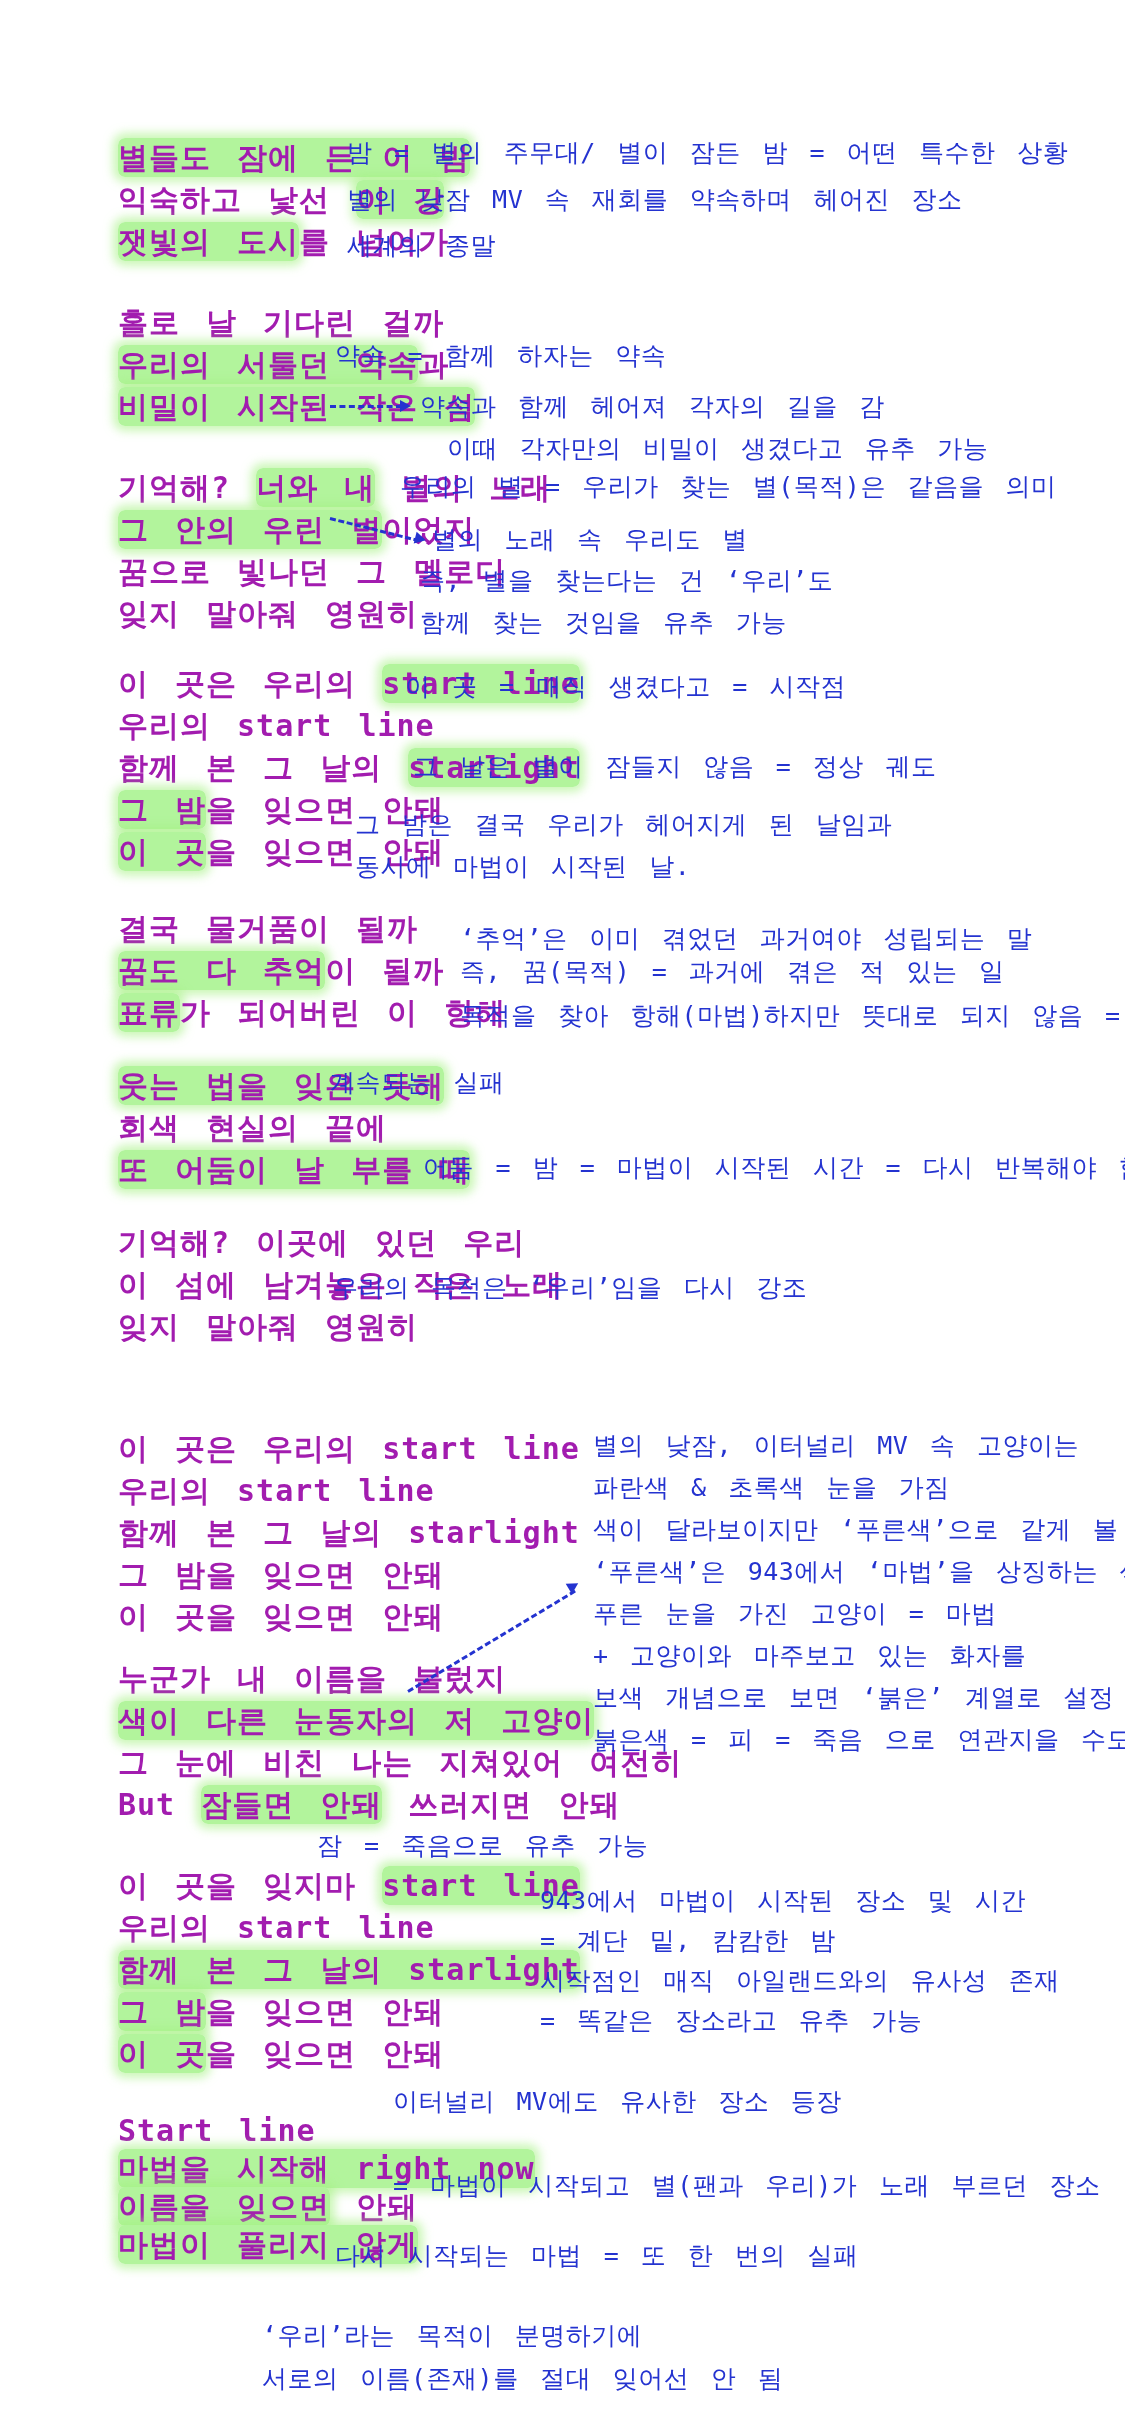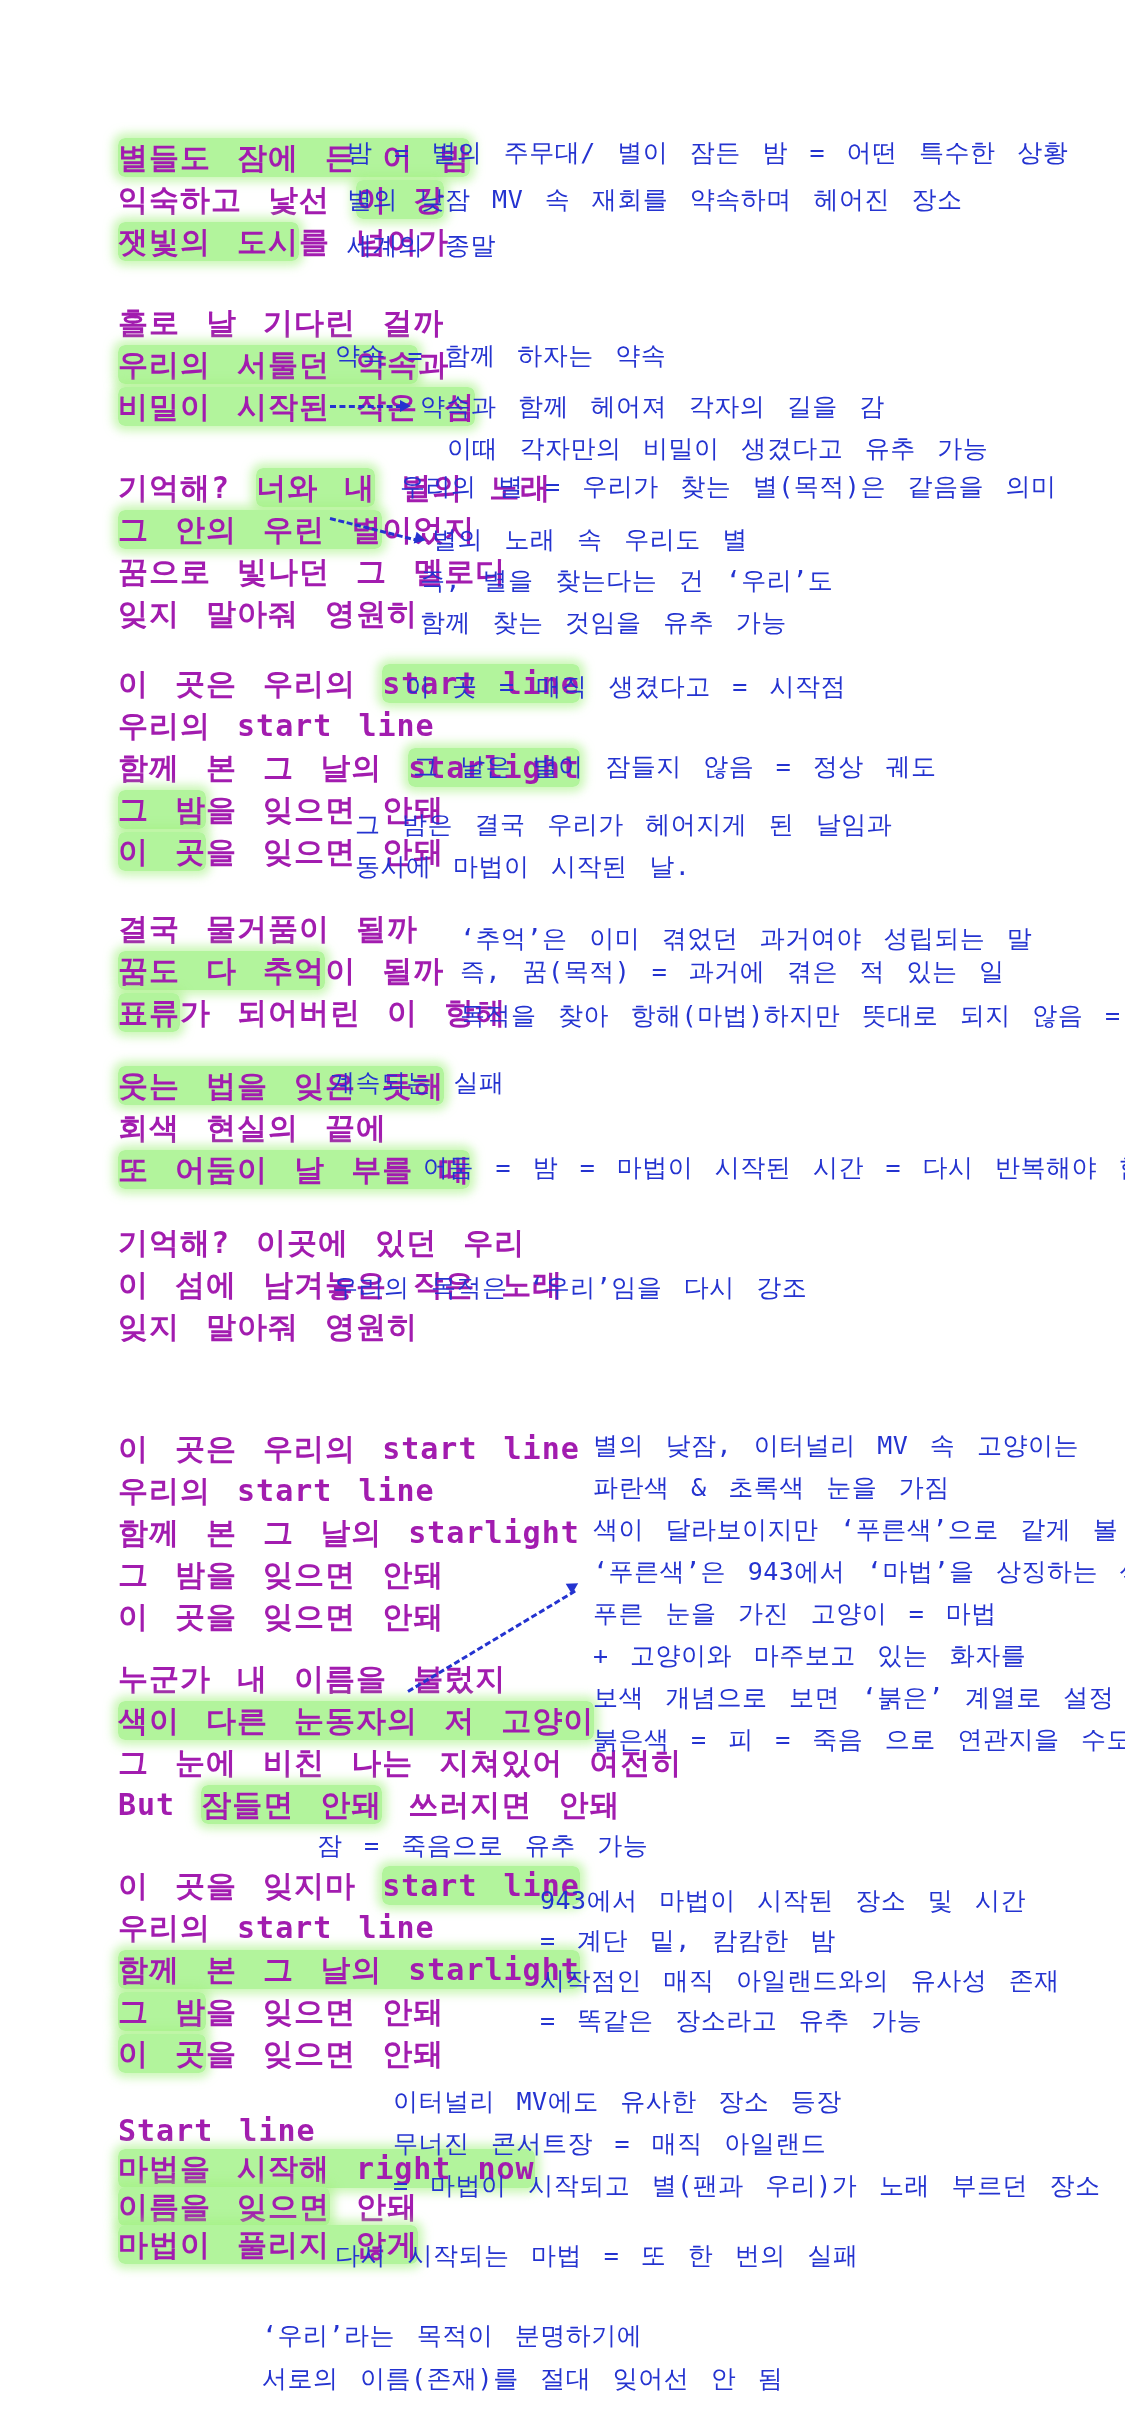--- a/index.html
+++ b/index.html
@@ -147,21 +147,20 @@
   <div class="ann" style="left:593px;top:1598px">푸른 눈을 가진 고양이 = 마법</div>
   <div class="ann" style="left:593px;top:1640px">+ 고양이와 마주보고 있는 화자를</div>
   <div class="ann" style="left:593px;top:1682px">보색 개념으로 보면 ‘붉은’ 계열로 설정 가능</div>
   <div class="ann" style="left:593px;top:1724px">붉은색 = 피 = 죽음 으로 연관지을 수도 있음</div>
   <div class="ann" style="left:317px;top:1830px">잠 = 죽음으로 유추 가능</div>
   <div class="ann" style="left:540px;top:1885px">943에서 마법이 시작된 장소 및 시간</div>
   <div class="ann" style="left:540px;top:1925px">= 계단 밑, 캄캄한 밤</div>
   <div class="ann" style="left:540px;top:1965px">시작점인 매직 아일랜드와의 유사성 존재</div>
   <div class="ann" style="left:540px;top:2005px">= 똑같은 장소라고 유추 가능</div>
   <div class="ann" style="left:393px;top:2086px">이터널리 MV에도 유사한 장소 등장</div>
-  <div class="ann" style="left:393px;top:2128px">무너진 콘서트장 = 매직 아일랜드</div>
   <div class="ann" style="left:393px;top:2170px">= 마법이 시작되고 별(팬과 우리)가 노래 부르던 장소</div>
   <div class="ann" style="left:335px;top:2240px">다시 시작되는 마법 = 또 한 번의 실패</div>
   <div class="ann" style="left:262px;top:2320px">‘우리’라는 목적이 분명하기에</div>
   <div class="ann" style="left:262px;top:2363px">서로의 이름(존재)를 절대 잊어선 안 됨</div>
 
   <div>
     <div class="arrow-line" style="left:330px;top:405px;width:72px"></div>
     <div class="arrow-head" style="left:400px;top:400px"></div>
   </div>
   <div>

